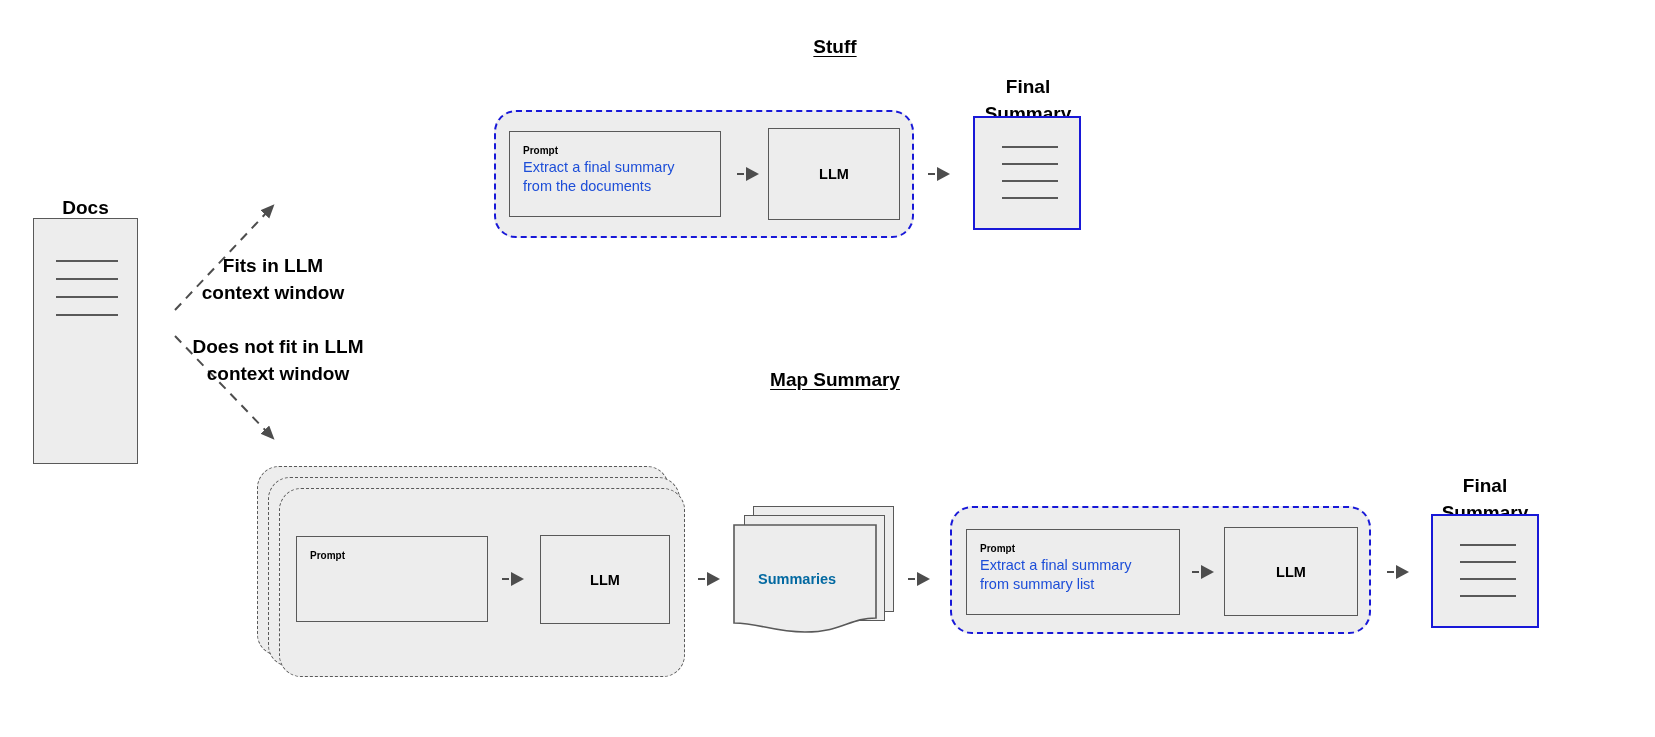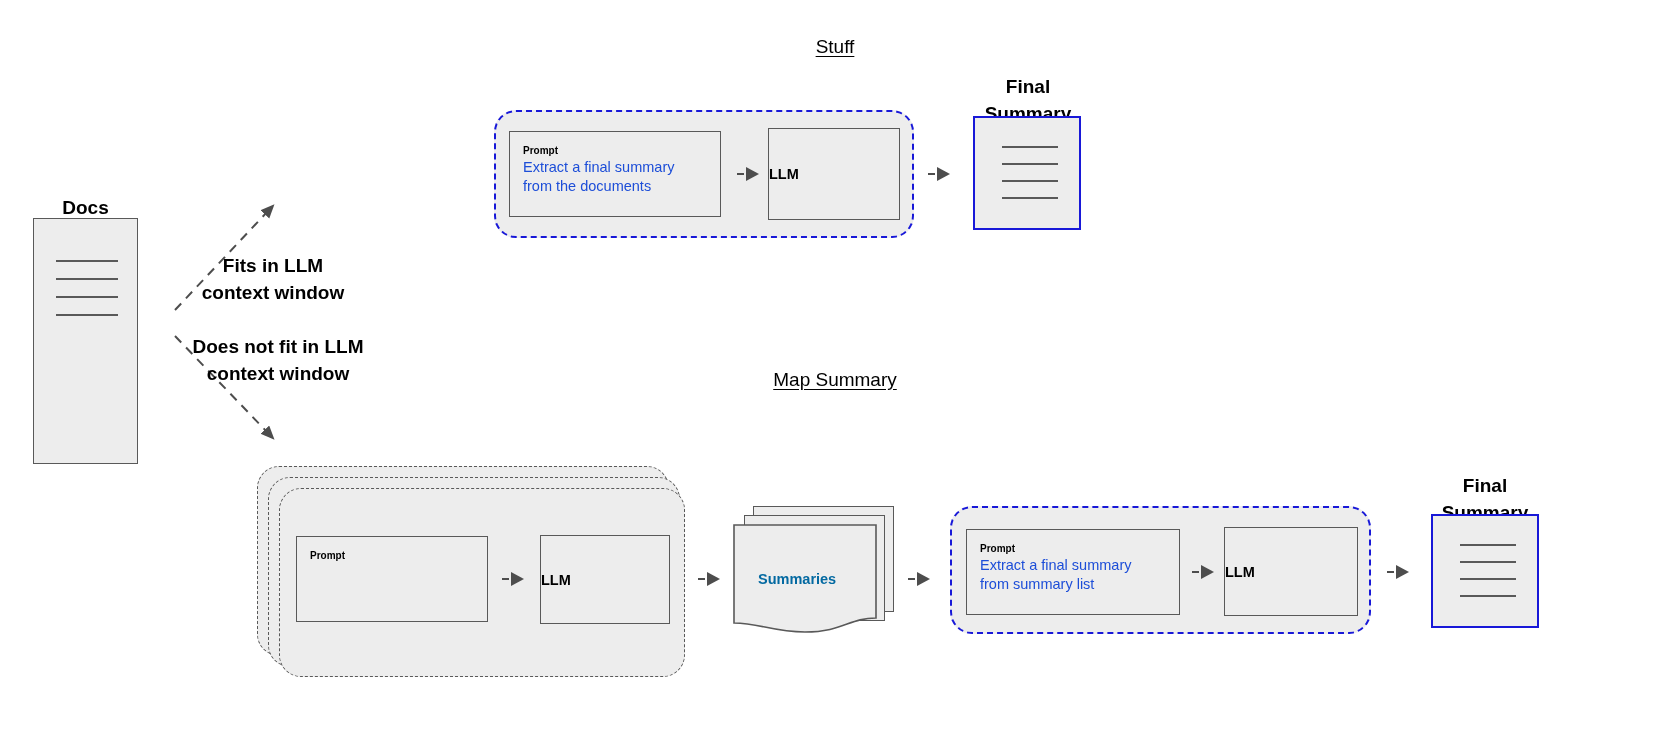--- a/index.html
+++ b/index.html
@@ -13,21 +13,21 @@
     width:1655px;
     height:737px;
     background:#ffffff;
     overflow:hidden;
   }
   .abs{position:absolute;}
 
   
   .section-title{
     font-size:19px;
-    font-weight:normal;
+    font-weight:bold;
     color:#000000;
     text-decoration:underline;
     text-underline-offset:3px;
     white-space:nowrap;
     text-align:center;
   }
 
   
   .caption{
     font-size:19px;
@@ -86,21 +86,21 @@
   .prompt-body{
     font-size:14.5px;
     font-weight:normal;
     color:#1d4ed8;
     line-height:1.33;
     white-space:pre-line;
   }
   .llm-box{
     display:flex;
     align-items:center;
-    justify-content:flex-start;
+    justify-content:center;
   }
   .llm-label{
     font-size:14.5px;
     font-weight:bold;
     color:#000000;
   }
 
   
   .connector{
     display:flex;

